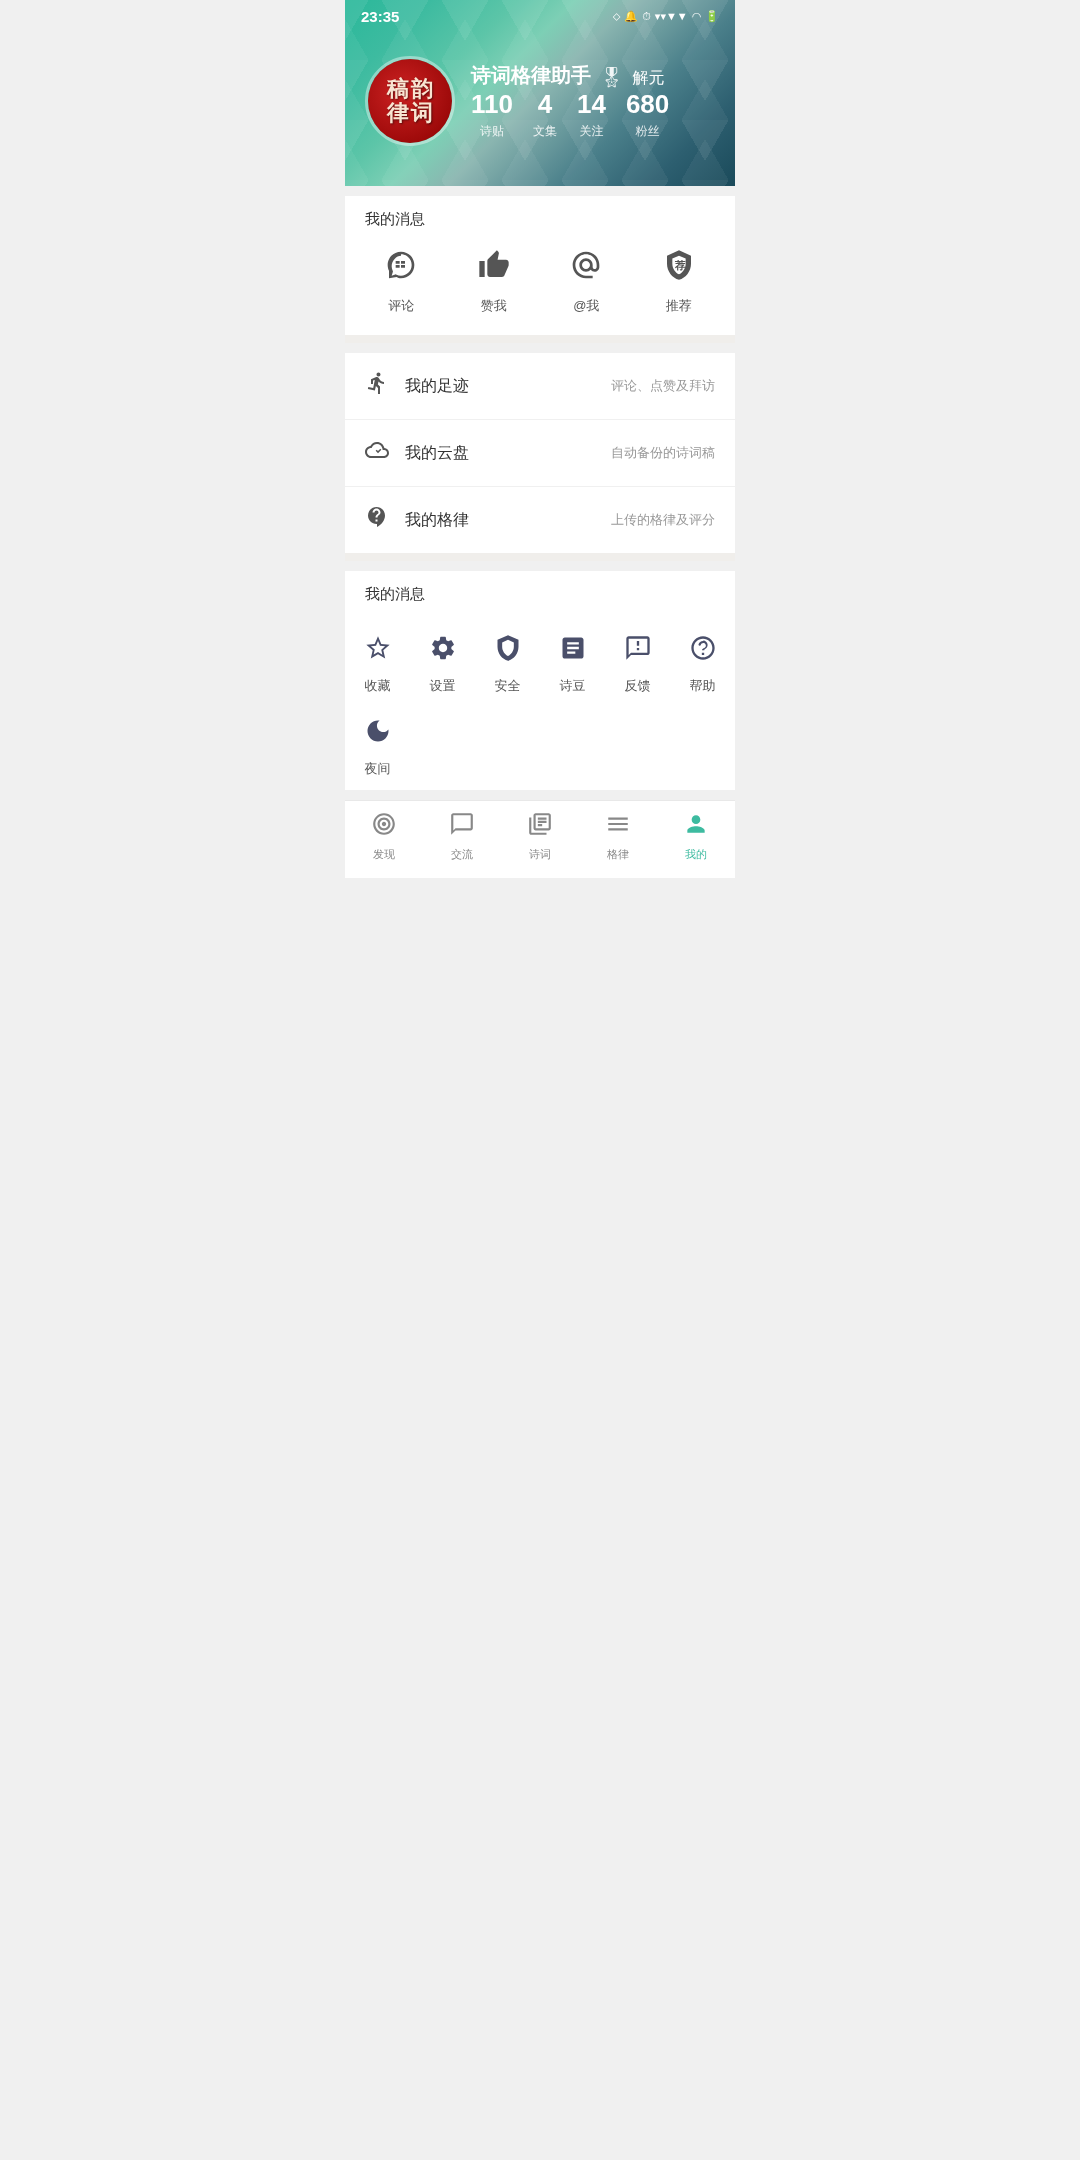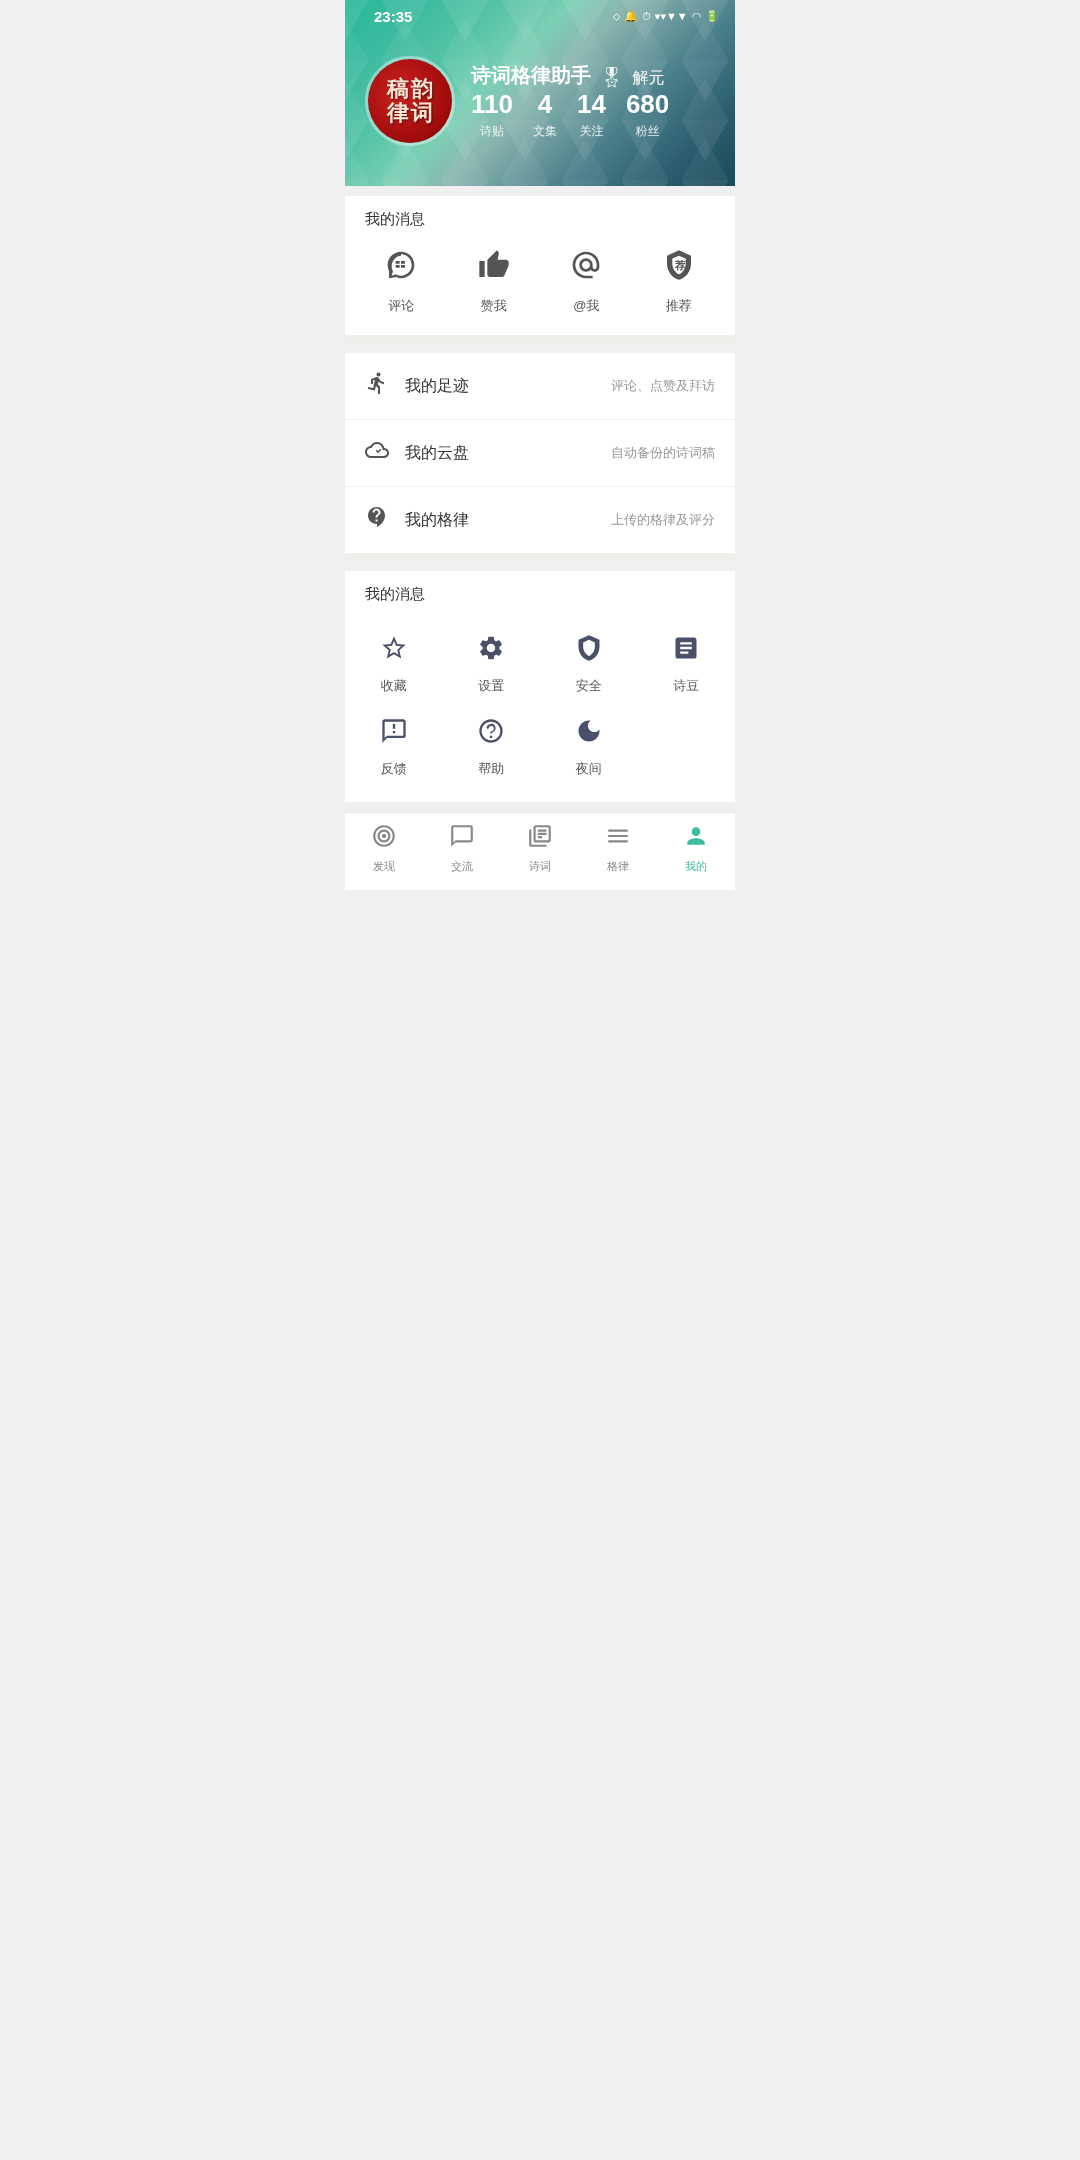--- a/index.html
+++ b/index.html
@@ -21,21 +21,20 @@
       align-items: center;
       padding: 8px 16px 4px;
       position: absolute;
       top: 0; left: 0; right: 0;
       z-index: 10;
     }
     .status-time {
       color: white;
       font-size: 15px;
       font-weight: 600;
-      margin-left: 13px;
     }
     .status-icons {
       display: flex;
       align-items: center;
       gap: 4px;
       color: white;
       font-size: 12px;
     }
     .status-icons span { font-size: 11px; }
 
@@ -212,22 +211,22 @@
       color: #999;
     }
 
     
     .tools-section {
       background: white;
       margin-top: 10px;
     }
     .tools-grid {
       display: grid;
-      grid-template-columns: repeat(4, 1fr);
-      padding: 8px 0 16px;
+      grid-template-columns: repeat(6, 1fr);
+      padding: 8px 0 4px;
     }
     .tool-item {
       display: flex;
       flex-direction: column;
       align-items: center;
       padding: 14px 8px 8px;
       cursor: pointer;
       gap: 8px;
     }
     .tool-icon {

